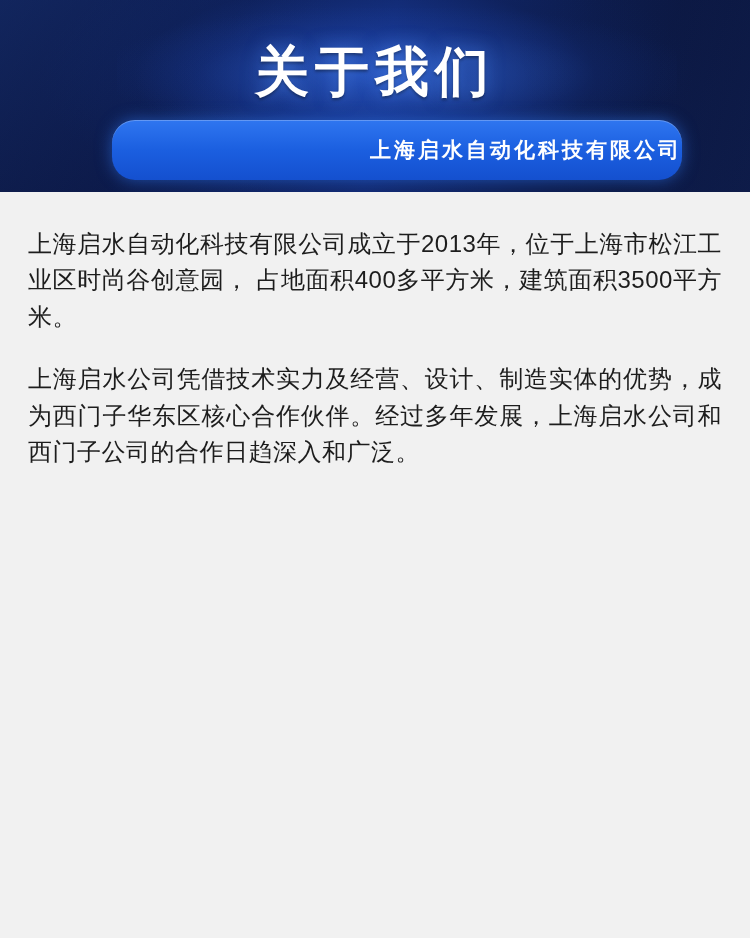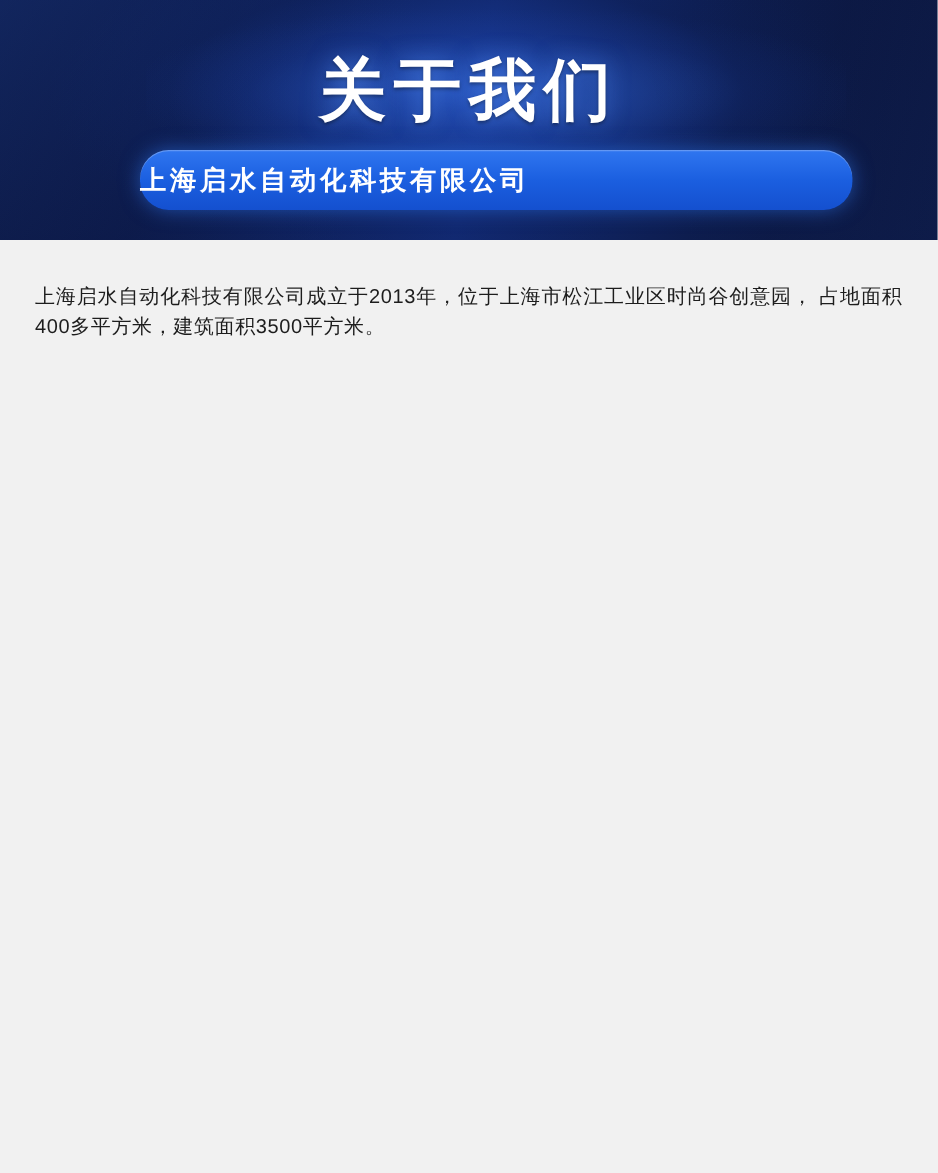--- a/index.html
+++ b/index.html
@@ -76,44 +76,44 @@
     letter-spacing: 6px;
     text-shadow: 0 0 18px rgba(90,150,255,0.55), 0 2px 3px rgba(0,0,0,0.45);
     z-index: 3;
   }
   .header-pill {
     position: absolute;
     top: 120px;
     left: 50%;
     transform: translateX(-50%);
     width: 570px;
-    height: 48px;
+    height: 60px;
     border-radius: 23px;
     background: linear-gradient(180deg, #2f76f0 0%, #1b5fe0 50%, #1450cf 100%);
     box-shadow: 0 0 16px rgba(50,120,240,0.55), inset 0 1px 0 rgba(255,255,255,0.25);
     display: flex;
     align-items: center;
-    justify-content: flex-start;
+    justify-content: flex-end;
     z-index: 3;
   }
   .header-pill-text {
     color: #ffffff;
     font-size: 21px;
     font-weight: bold;
     letter-spacing: 3px;
     white-space: nowrap;
   }
 
   
   .content {
     padding: 34px 28px 0 28px;
   }
   .para {
     color: #1d1d1d;
-    font-size: 16px;
+    font-size: 24px;
     line-height: 1.52;
     letter-spacing: 0.5px;
     text-align: justify;
     margin: 0 0 26px 0;
     white-space: pre-wrap;
     word-break: break-all;
   }
   .para:last-child {
     margin-bottom: 0;
   }
@@ -126,15 +126,16 @@
   <div class="header">
     <div class="header-glow"></div>
     <div class="header-title">关于我们</div>
     <div class="header-pill">
       <span class="header-pill-text">上海启水自动化科技有限公司</span>
     </div>
   </div>
 
   <div class="content">
     <p class="para">上海启水自动化科技有限公司成立于2013年，位于上海市松江工业区时尚谷创意园， 占地面积400多平方米，建筑面积3500平方米。</p>
+    <p class="para">上海启水公司凭借技术实力及经营、设计、制造实体的优势，成为西门子华东区核心合作伙伴。经过多年发展，上海启水公司和西门子公司的合作日趋深入和广泛。</p>
   </div>
 
 </div>
 
 </body></html>

